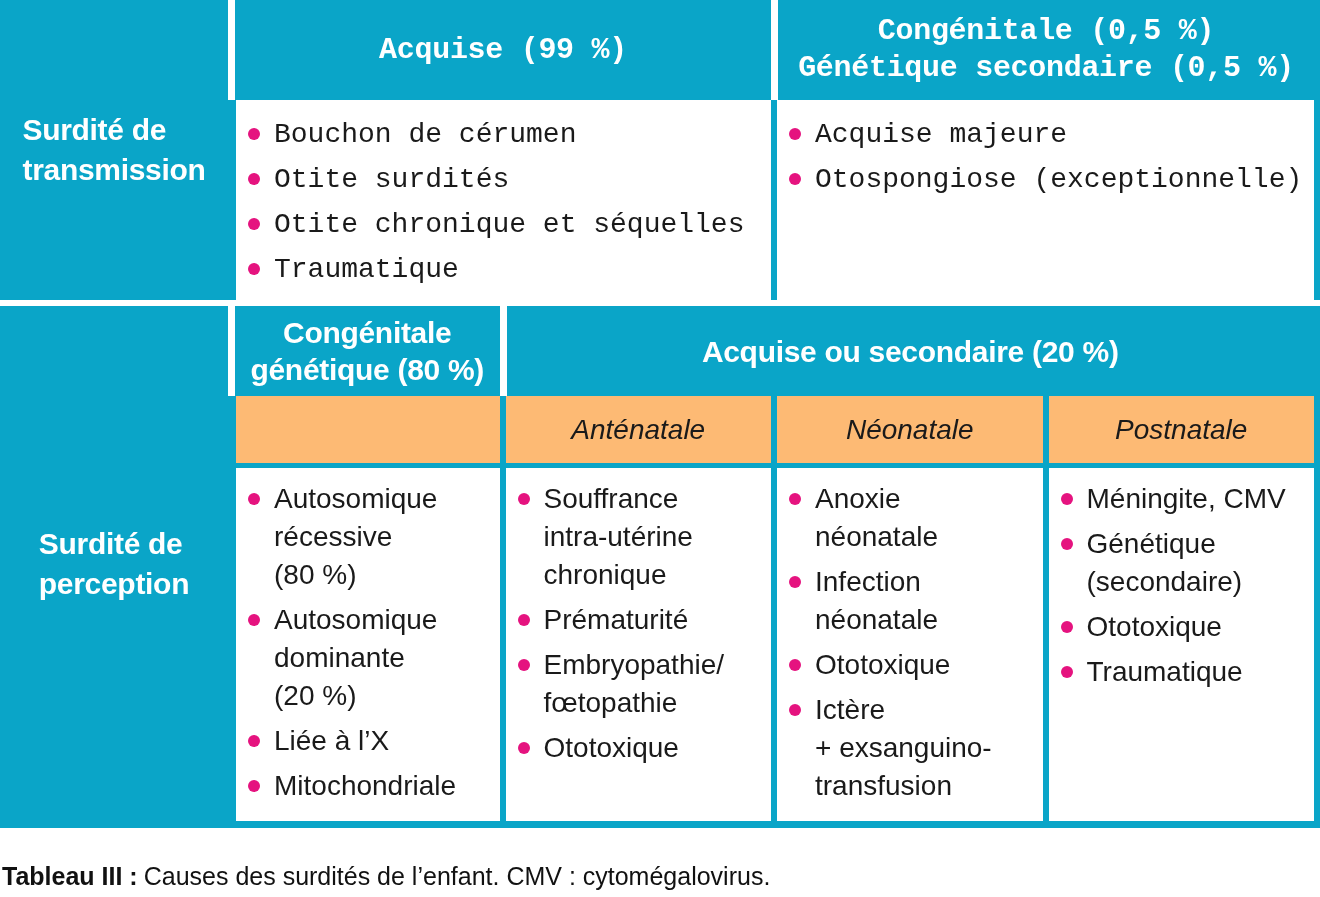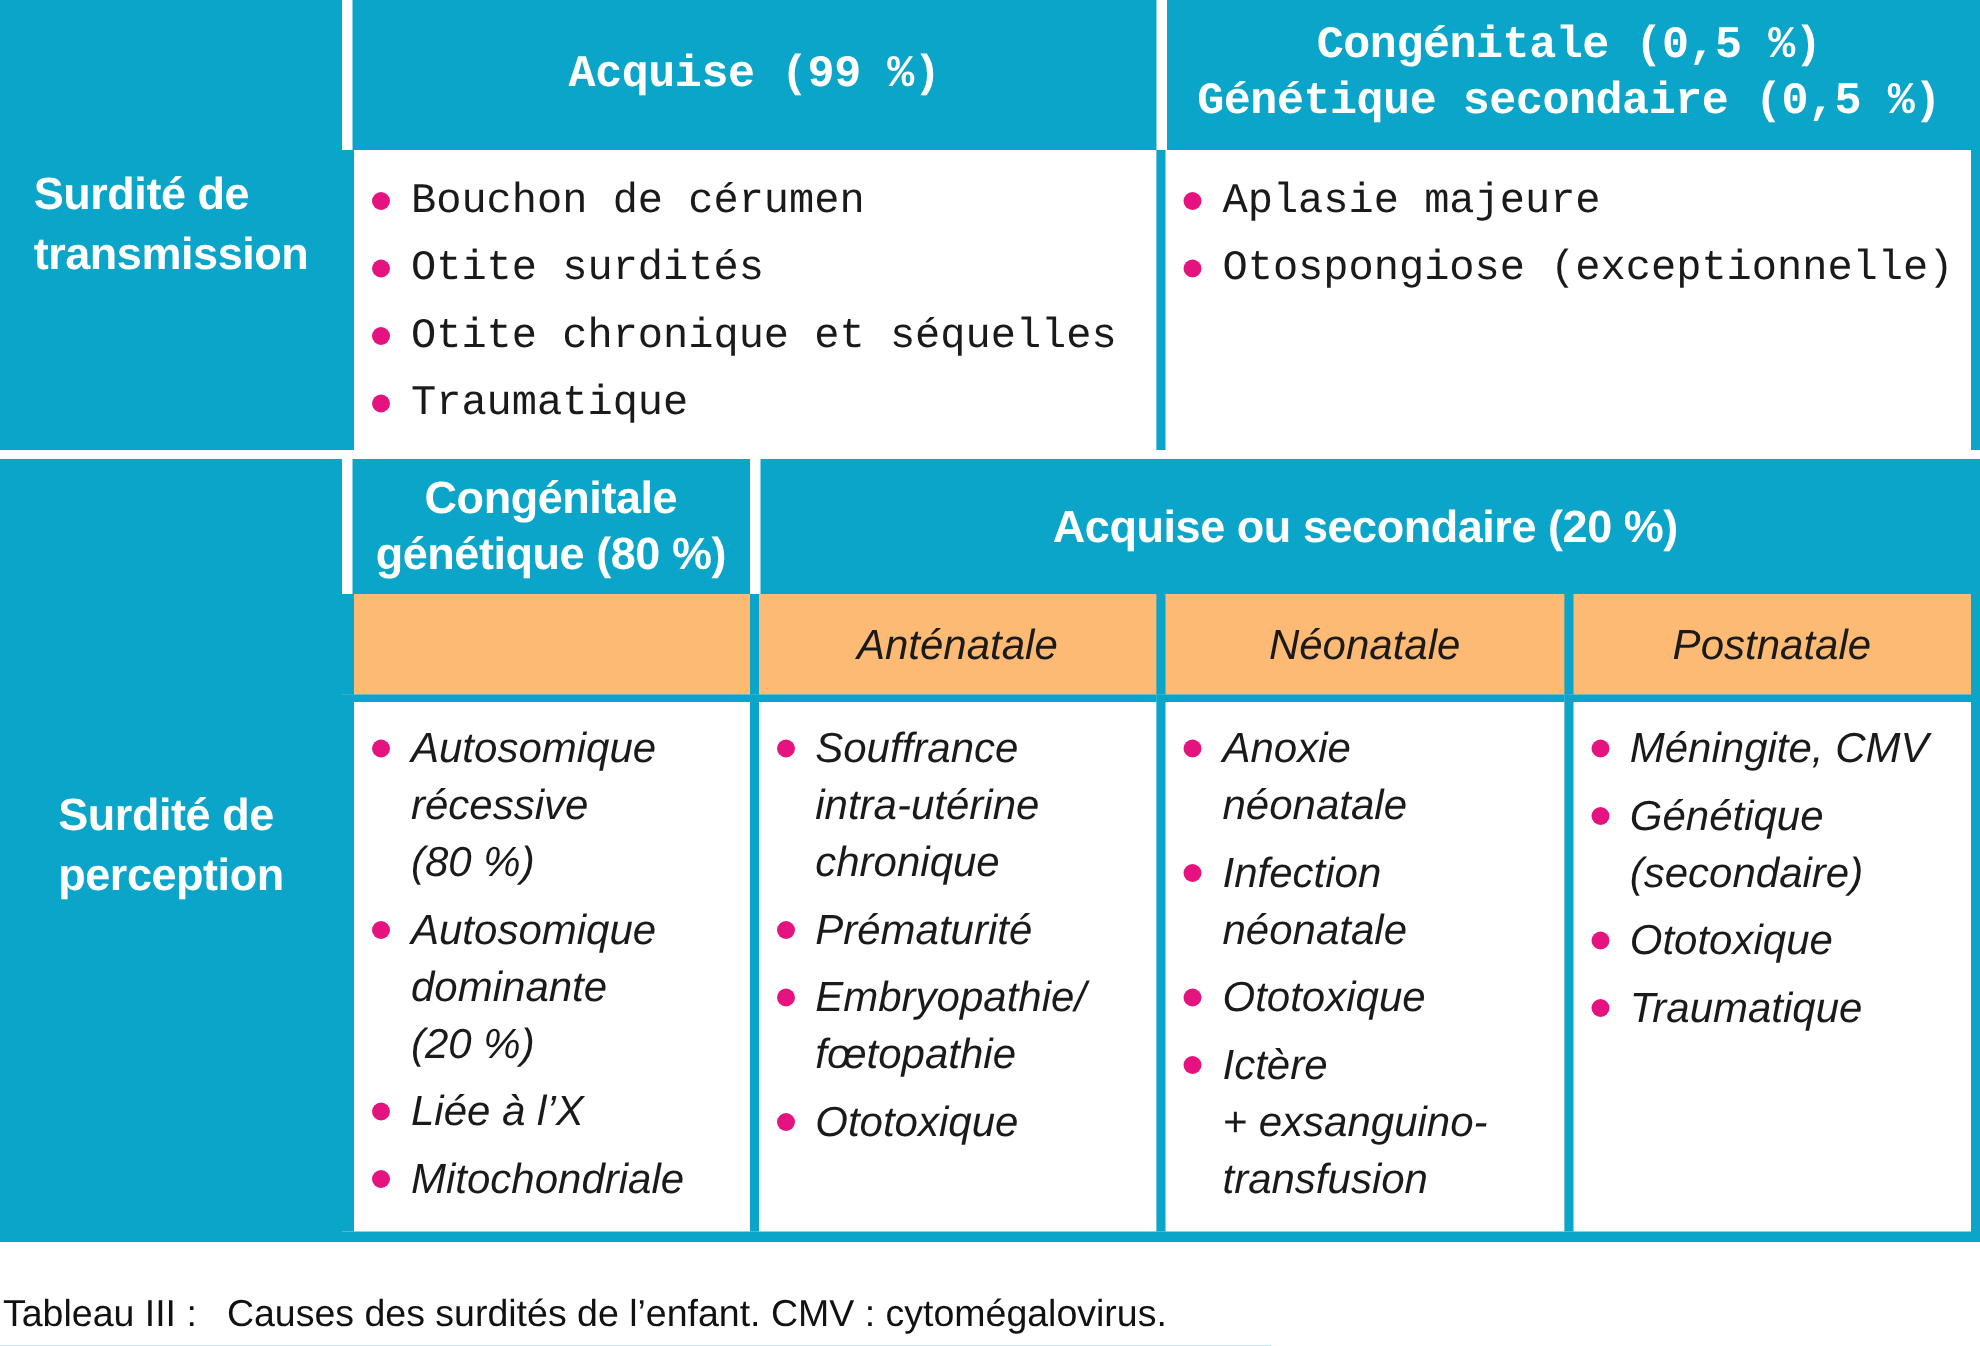--- a/index.html
+++ b/index.html
@@ -67,21 +67,21 @@
     font-style:italic;
     font-size:28px;
   }
   .cell{
     background:#ffffff;
     border-left:6px solid var(--cyan);
     list-style:none;
     padding:12px 8px 0 12px;
   }
   .first{border-left:8px solid var(--cyan);}
-  .body-4col .cell{border-top:5px solid var(--cyan);font-style:italic;}
+  .body-4col .cell{border-top:5px solid var(--cyan);}
 
   
   .li{display:flex;align-items:flex-start;}
   .dot{
     width:12px;height:12px;border-radius:50%;
     background:var(--magenta);
     flex:0 0 12px;
     margin-right:14px;
   }
   .li-text{white-space:pre-line;}
@@ -91,21 +91,21 @@
   .body-4col .dot{margin-top:13px;}
 
   
   .caption{
     margin-top:33px;
     margin-left:2px;
     font-size:25px;
     line-height:30px;
     color:#111111;
   }
-  .cap-label{font-weight:normal;margin-right:20px;}
+  .cap-label{font-weight:bold;margin-right:6px;}
 </style>
 </head>
 <body>
 
 <div class="table">
 
   <section class="sect sect-top">
     <div class="rowhead">Surdité de
 transmission</div>
     <div class="body body-2col">
@@ -126,21 +126,21 @@
             <span class="li-text">Otite chronique et séquelles</span>
           </li>
           <li class="li">
             <span class="dot"></span>
             <span class="li-text">Traumatique</span>
           </li>
         </ul>
       <ul class="cell">
           <li class="li">
             <span class="dot"></span>
-            <span class="li-text">Aplasie majeure</span>
+            <span class="li-text">Acquise majeure</span>
           </li>
           <li class="li">
             <span class="dot"></span>
             <span class="li-text">Otospongiose (exceptionnelle)</span>
           </li>
         </ul>
     </div>
   </section>
 
   <div class="divider"></div>

